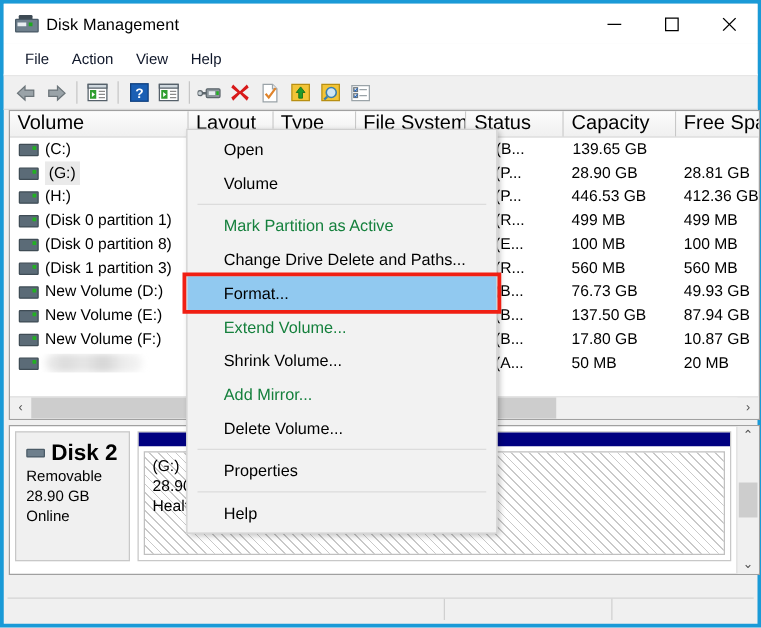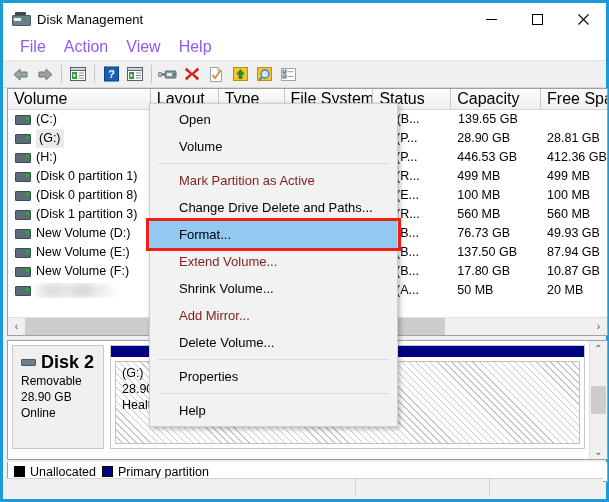--- a/index.html
+++ b/index.html
@@ -42,21 +42,21 @@
     width:46px;height:32px;display:flex;align-items:center;justify-content:center;
     font-size:13px;color:#000;background:transparent;border:none;
   }
   .winbtn svg{display:block;}
   
   .menubar{
     height:24px;background:#ffffff;display:flex;align-items:center;
     padding-left:8px;border-bottom:1px solid #ffffff;
   }
   .menubar .mi{
-    font-size:16px;padding:2px 9px;color:#8b5cf6;
+    font-size:12px;padding:2px 9px;color:#0f172a;
   }
   
   .toolbar{
     height:26px;background:#f0f0f0;display:flex;align-items:center;
     padding-left:6px;border-bottom:1px solid #d8d8d8;
     border-top:1px solid #e6e6e6;
   }
   .tbtn{width:24px;height:22px;display:flex;align-items:center;justify-content:center;}
   .tsep{width:1px;height:18px;background:#c6c6c6;margin:0 4px;}
   
@@ -162,21 +162,21 @@
     position:absolute;left:146px;top:100px;width:249px;
     background:#f2f2f2;border:1px solid #cfcfcf;box-sizing:border-box;
     box-shadow:2px 2px 5px rgba(0,0,0,.28);
     padding:2px 0;
     z-index:50;
   }
   .cmi{
     height:27px;line-height:27px;padding-left:29px;font-size:13px;color:#000;
     white-space:nowrap;
   }
-  .cmi.disabled{color:#7f1d1d;}
+  .cmi.disabled{color:#15803d;}
   .cmsep{height:1px;background:#dcdcdc;margin:3px 8px 3px 8px;}
   .cmi.highlight{
     background:#91c9f0;
     color:#000;
   }
   .hl-wrap{position:relative;}
   .hl-box{
     position:absolute;left:-4px;right:-4px;top:-3px;bottom:-3px;
     border:3px solid #f01f13;pointer-events:none;
   }
@@ -505,30 +505,20 @@
         </div>
       </div>
     </div>
     <div class="vscroll">
       <div class="vs-arrow">⌃</div>
       <div class="vs-thumb"></div>
       <div class="vs-arrow">⌄</div>
     </div>
   </div>
 
-  <div class="legend">
-    <div class="lg-item">
-      <span class="sw" style="background:#000000"></span>
-      <span>Unallocated</span>
-    </div>
-    <div class="lg-item">
-      <span class="sw" style="background:#000080"></span>
-      <span>Primary partition</span>
-    </div>
-  </div>
 
   <div class="statusbar">
     <div class="sb-cell" style="flex:1"></div>
     <div class="sb-cell" style="width:133px"></div>
     <div class="sb-cell" style="width:113px;border-right:none"></div>
   </div>
 
   <div class="ctxmenu">
     <div class="cmi">Open</div>
     <div class="cmi">Volume</div>

